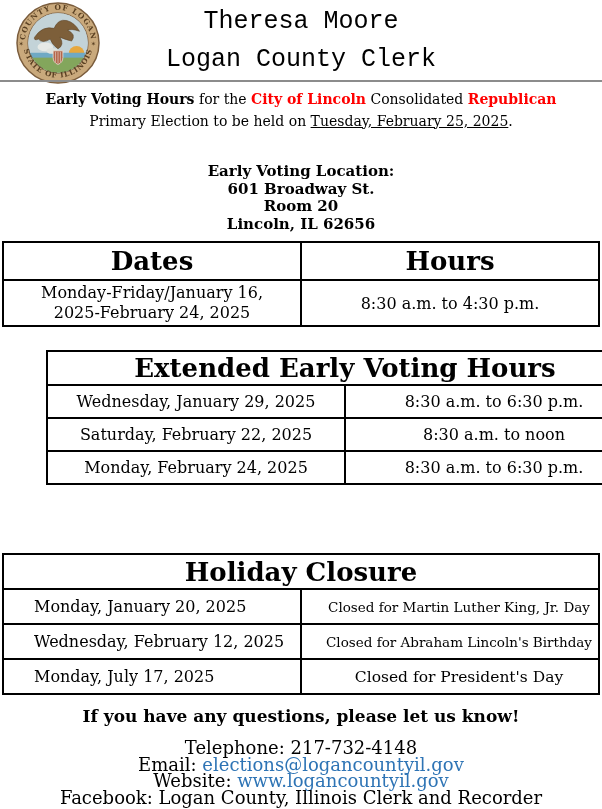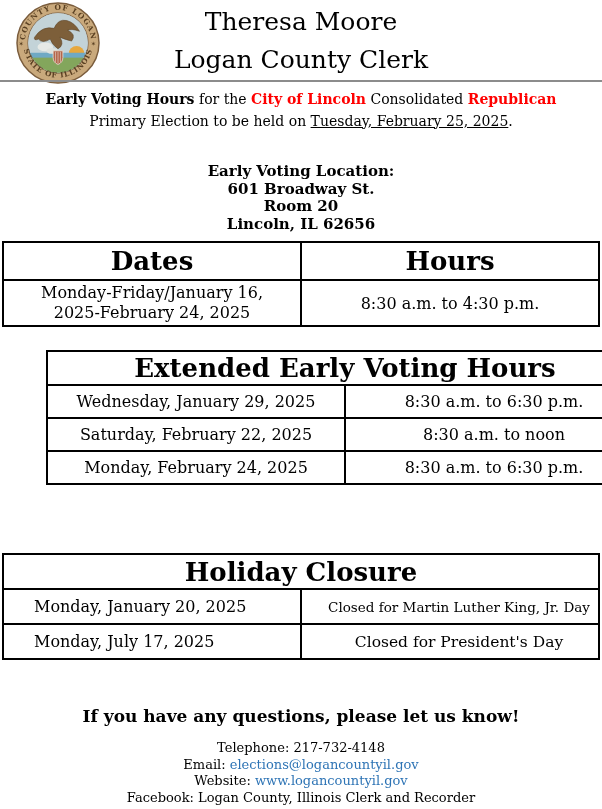--- a/index.html
+++ b/index.html
@@ -3,21 +3,21 @@
 <meta charset="utf-8">
 <style>
   html,body{margin:0;padding:0;background:#fff;}
   .page{
     position:relative;width:602px;height:809px;background:#ffffff;color:#000;
     font-family:"DejaVu Serif","Liberation Serif",serif;overflow:hidden;
   }
   
   .seal{position:absolute;left:14px;top:2px;width:88px;height:82px;}
   .header-titles{position:absolute;top:3px;left:0;width:602px;text-align:center;}
-  .header-name,.header-role{font-size:25px;line-height:38px;}
+  .header-name,.header-role{font-size:25px;line-height:38px;font-family:Liberation Mono, monospace;}
   .rule{position:absolute;top:80px;left:0;width:602px;border-top:2px solid #8c8c8c;}
   
   .intro{position:absolute;top:89px;left:42px;width:518px;text-align:center;
          font-size:14px;line-height:21.5px;}
   .intro .bold{font-weight:bold;}
   .intro .red{color:var(--accent-red,#FF0000);font-weight:bold;}
   .intro .underline{text-decoration:underline;}
   
   .location{position:absolute;top:163px;left:0;width:602px;text-align:center;
             font-weight:bold;font-size:15px;line-height:17.5px;}
@@ -36,21 +36,21 @@
   .t3{top:553px;}
   .t3 th{height:33px;}
   .t3 td{height:33px;}
   .t3 td.col-left{text-align:left;padding-left:30px;}
   .t3 td.col-right{text-align:center;padding-left:18px;font-size:13.5px;}
   .t3 tr:last-child td.col-right{font-size:15.5px;}
   
   .footer-questions{position:absolute;top:706px;left:0;width:602px;text-align:center;
                     font-weight:bold;font-size:17px;}
   .contact{position:absolute;top:740px;left:0;width:602px;text-align:center;
-           font-size:13px;line-height:16.5px;}
+           font-size:18px;line-height:16.5px;}
   .contact a{color:var(--link-blue,#2E74B5);cursor:pointer;}
 </style>
 </head>
 <body>
 
 <div class="page">
 
   <svg class="seal" viewBox="0 0 88 84" aria-hidden="true">
     <ellipse cx="44" cy="42" rx="42" ry="41" fill="#c9a97c" stroke="#7a5c3c" stroke-width="1.5"></ellipse>
     <circle cx="44" cy="42" r="31" fill="#c3d3d8" stroke="#7a5c3c" stroke-width="0.8"></circle>
@@ -139,20 +139,24 @@
       <tr>
         <th colspan="2">Holiday Closure</th>
       </tr>
     </thead>
     <tbody>
         <tr>
           <td class="col-left">Monday, January 20, 2025</td>
           <td class="col-right">Closed for Martin Luther King, Jr. Day</td>
         </tr>
         <tr>
+          <td class="col-left">Wednesday, February 12, 2025</td>
+          <td class="col-right">Closed for Abraham Lincoln's Birthday</td>
+        </tr>
+        <tr>
           <td class="col-left">Monday, July 17, 2025</td>
           <td class="col-right">Closed for President's Day</td>
         </tr>
       </tbody>
   </table>
 
   <div class="footer-questions">If you have any questions, please let us know!</div>
 
   <div class="contact">
     <div><span>Telephone: </span><span>217-732-4148</span></div>

